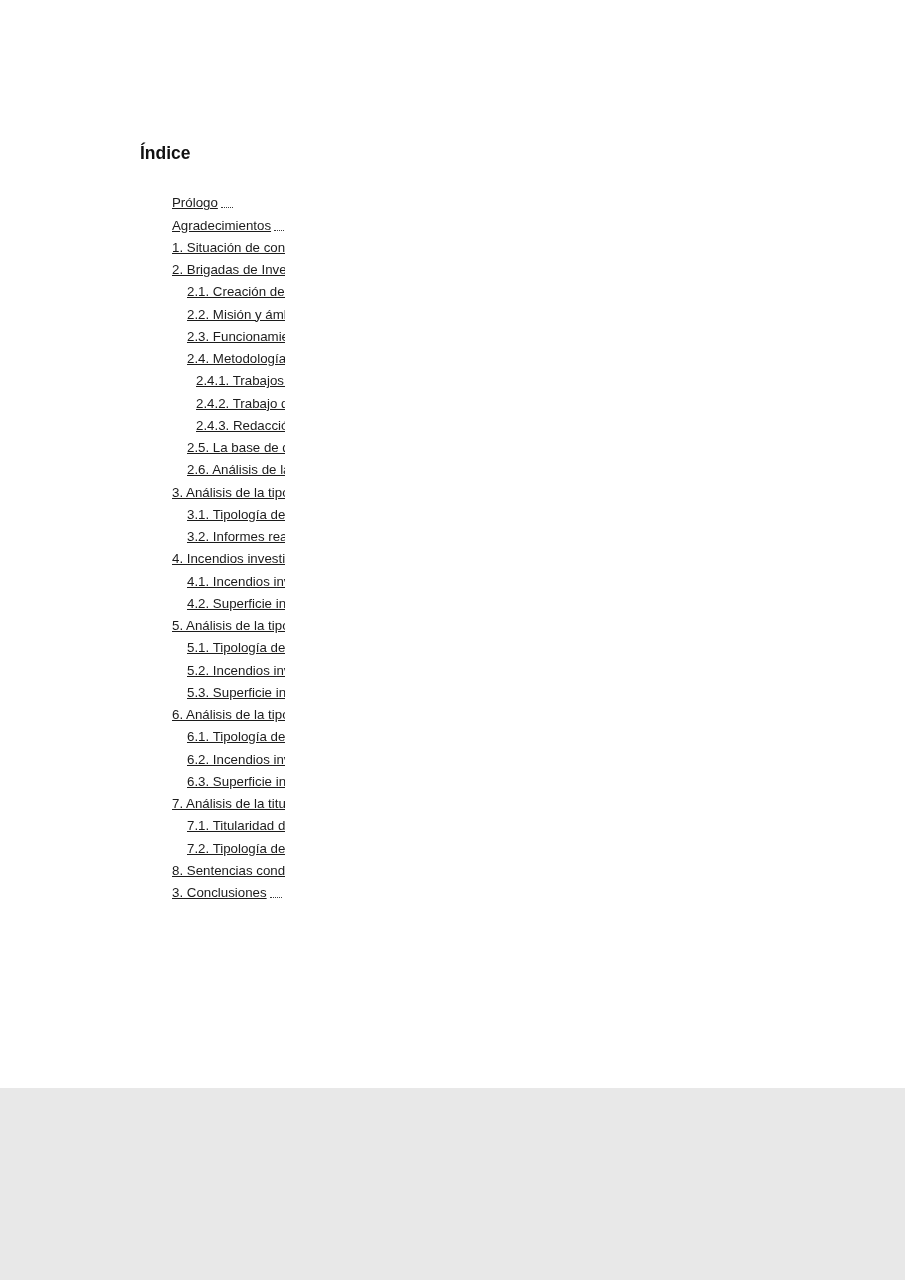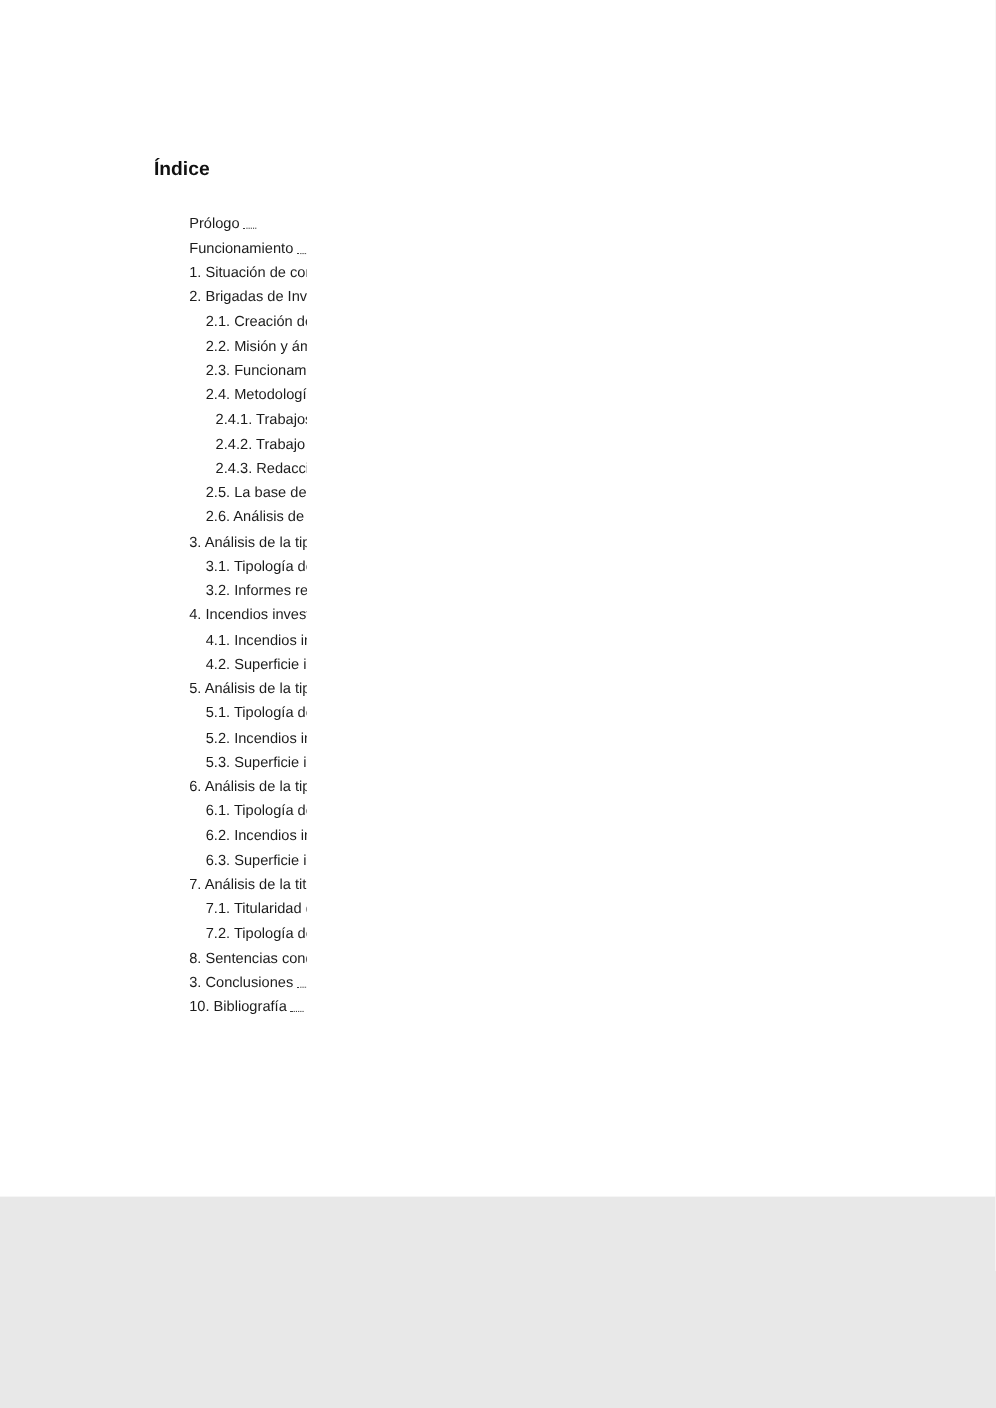--- a/index.html
+++ b/index.html
@@ -22,21 +22,21 @@
   .page-title{
     position:absolute;
     top:143px;left:140px;
     margin:0;
     font-size:17.5px;
     font-weight:bold;
     color:#111;
   }
   .toc{
     position:absolute;
-    top:190px;left:172px;right:105px;
+    top:190px;left:172px;right:105px;text-decoration:underline;
   }
   .row{
     display:flex;
     align-items:flex-end;
     height:22.25px;
     font-size:13.3px;
     line-height:18px;
   }
   .row .label{white-space:nowrap;}
   .row .leader{
@@ -62,21 +62,21 @@
 <div class="page">
   <div class="running-header">Índice</div>
   <h1 class="page-title">Índice</h1>
   <div class="toc">
       <div class="row lvl0">
         <span class="label">Prólogo</span>
         <span class="leader"></span>
         <span class="page">1</span>
       </div>
       <div class="row lvl0">
-        <span class="label">Funcionamiento</span>
+        <span class="label">Agradecimientos</span>
         <span class="leader"></span>
         <span class="page">3</span>
       </div>
       <div class="row lvl0">
         <span class="label">1. Situación de contexto: los incendios forestales en Asturias en el período 2002-2012</span>
         <span class="leader"></span>
         <span class="page">5</span>
       </div>
       <div class="row lvl0">
         <span class="label">2. Brigadas de Investigación de Causas de Incendios Forestales (BRIPAS)</span>
@@ -215,21 +215,16 @@
       </div>
       <div class="row lvl0">
         <span class="label">8. Sentencias condenatorias</span>
         <span class="leader"></span>
         <span class="page">181</span>
       </div>
       <div class="row lvl0">
         <span class="label">3. Conclusiones</span>
         <span class="leader"></span>
         <span class="page">183</span>
-      </div>
-      <div class="row lvl0">
-        <span class="label">10. Bibliografía</span>
-        <span class="leader"></span>
-        <span class="page">185</span>
       </div>
     </div>
   <div class="page-footer">i</div>
 </div>
 
 </body></html>

